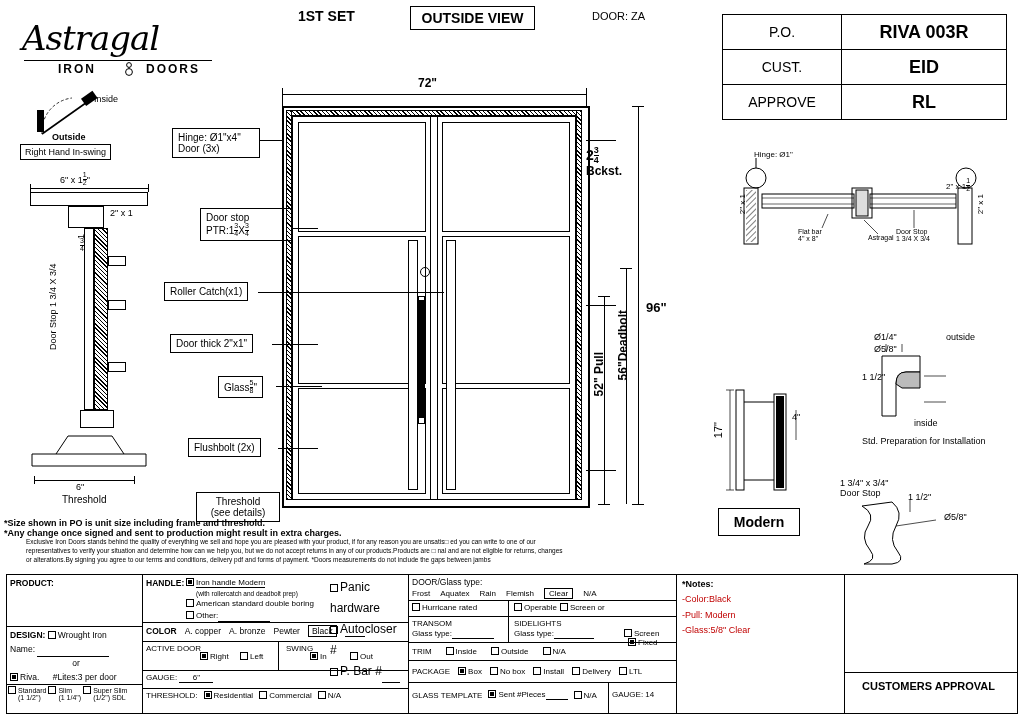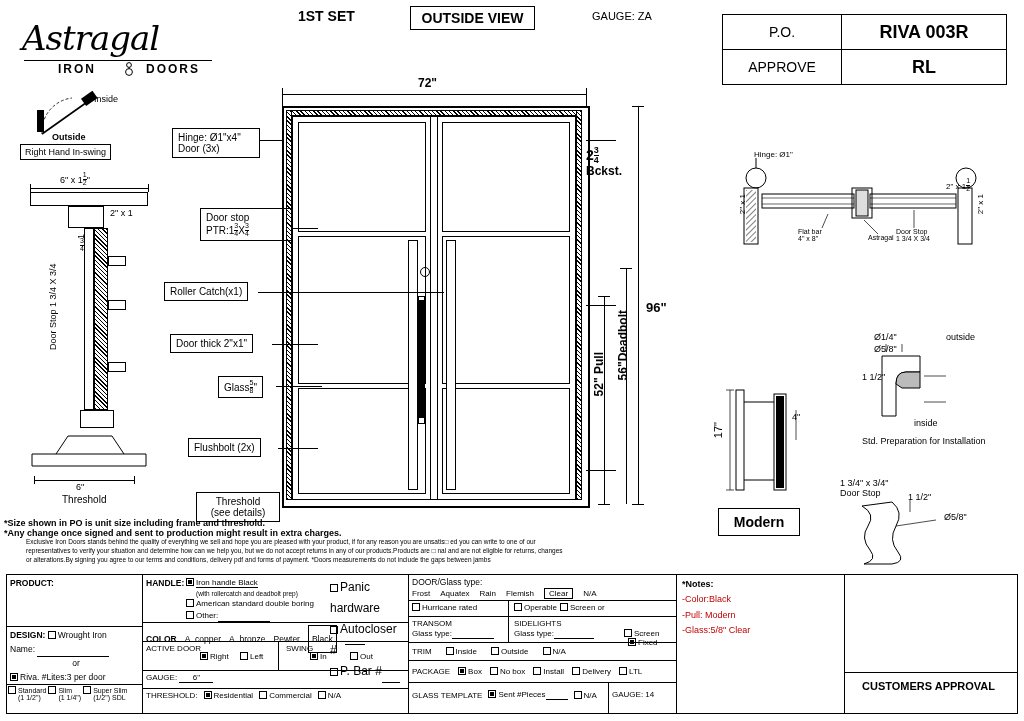--- a/index.html
+++ b/index.html
@@ -33,41 +33,45 @@
   .door-outer{position:absolute;border:2px solid #000;background:#fff;}
   .hatch{background:repeating-linear-gradient(45deg,#000 0 1px,#fff 1px 3px);}
   table.po{border-collapse:collapse;}
   table.po td{border:1px solid #000;text-align:center;}
 </style>
 </head>
 <body>
 
 <div class="abs t14 b" style="left:298px;top:8px;">1ST SET</div>
 <div class="abs bd ctr t14 b" style="left:410px;top:6px;width:123px;height:22px;">OUTSIDE VIEW</div>
-<div class="abs t11" style="left:592px;top:10px;">GAUGE: ZA</div>
+<div class="abs t11" style="left:592px;top:10px;">DOOR: ZA</div>
 
 <div class="abs" style="left:22px;top:18px;width:200px;height:58px;">
   <div class="logo-script">Astragal</div>
   <div class="line hl" style="left:2px;top:42px;width:188px;"></div>
   <div class="abs t12 b" style="left:36px;top:44px;letter-spacing:2px;">IRON</div>
   <div class="abs t12 b" style="left:124px;top:44px;letter-spacing:2px;">DOORS</div>
   <div class="abs" style="left:100px;top:43px;width:14px;height:16px;">
     <svg width="14" height="16" viewBox="0 0 14 16">
         <circle cx="7" cy="4" r="2.4" fill="none" stroke="#000"></circle>
         <circle cx="7" cy="11" r="3.4" fill="none" stroke="#000"></circle>
         <path d="M7 6.4 L7 7.6" stroke="#000"></path>
       </svg>
   </div>
 </div>
 
 <table class="abs po" style="left:722px;top:14px;width:285px;">
   <tbody>
       <tr>
     <td style="width:118px;height:32px;" class="t14">P.O.</td>
     <td style="width:167px;" class="t18 b">RIVA 003R</td>
+  </tr>
+  <tr>
+    <td style="height:32px;" class="t14">CUST.</td>
+    <td class="t18 b">EID</td>
   </tr>
   <tr>
     <td style="height:32px;" class="t14">APPROVE</td>
     <td class="t18 b">RL</td>
   </tr>
 </tbody>
   </table>
 
 <div class="abs" style="left:20px;top:86px;width:130px;height:75px;">
   <svg width="130" height="62" viewBox="0 0 130 62">
@@ -337,50 +341,50 @@
 <div class="abs" style="left:10px;top:577px;width:130px;font-size:8.5px;line-height:1.55;">
   <div class="b">PRODUCT:</div>
 </div>
 <div class="line hl" style="left:6px;top:626px;width:136px;"></div>
 <div class="abs" style="left:10px;top:629px;width:132px;font-size:8.5px;line-height:1.6;">
   <div><span class="b">DESIGN:</span>
     <span><span class="cb"></span><span>Wrought Iron</span></span></div>
   <div><span>Name:</span> <span class="ul" style="min-width:72px;">&nbsp;</span></div>
   <div style="text-align:center;">or</div>
   <div><span><span class="cb on"></span><span>Riva.</span></span>
-    <span style="margin-left:0;">#Lites:3 per door</span></div>
+    <span style="margin-left:11px;">#Lites:3 per door</span></div>
 </div>
 <div class="line hl" style="left:6px;top:684px;width:136px;"></div>
 <div class="abs" style="left:8px;top:686px;width:134px;font-size:7px;display:flex;gap:2px;">
   <div><span class="cb"></span><span>Standard</span><div style="margin-left:10px;">(1 1/2")</div></div>
   <div><span class="cb"></span><span>Slim</span><div style="margin-left:10px;">(1 1/4")</div></div>
   <div><span class="cb"></span><span>Super Slim</span><div style="margin-left:10px;">(1/2") SDL</div></div>
 </div>
 
 <div class="abs" style="left:146px;top:577px;width:258px;font-size:8.5px;line-height:1.5;">
   <div class="b">HANDLE:</div>
 </div>
 <div class="abs" style="left:186px;top:577px;width:140px;font-size:8px;line-height:1.45;">
-  <div><span class="cb on"></span><span style="border-bottom:1px solid #000;">Iron handle Black</span></div>
+  <div><span class="cb on"></span><span style="border-bottom:1px solid #000;">Iron handle Modern</span></div>
   <div style="font-size:6.5px;margin-left:10px;">(with rollercatch and deadbolt prep)</div>
   <div><span class="cb"></span><span>American standard double boring</span></div>
   <div><span class="cb"></span><span>Other:</span><span class="ul" style="min-width:52px;">&nbsp;</span></div>
 </div>
 <div class="abs" style="left:330px;top:577px;width:76px;font-size:12px;line-height:1.75;">
   <div><span class="cb"></span><span>Panic hardware</span></div>
   <div><span class="cb"></span><span>Autocloser #</span></div>
   <div><span class="cb"></span><span>P. Bar #</span><span class="ul" style="min-width:18px;">&nbsp;</span></div>
 </div>
 <div class="line hl" style="left:142px;top:622px;width:266px;"></div>
 <div class="abs" style="left:146px;top:625px;width:258px;font-size:8.5px;display:flex;align-items:center;gap:8px;">
   <span class="b">COLOR</span>
   <span>A. copper</span>
   <span>A. bronze</span>
   <span>Pewter</span>
-  <span class="bd" style="padding:8px 3px;">Black</span>
+  <span class="bd" style="padding:0 3px;">Black</span>
   <span class="ul" style="min-width:20px;">&nbsp;</span>
 </div>
 <div class="line hl" style="left:142px;top:641px;width:266px;"></div>
 <div class="abs" style="left:146px;top:644px;font-size:8px;">ACTIVE DOOR</div>
 <div class="abs" style="left:200px;top:652px;font-size:8px;"><span class="cb on"></span><span>Right</span></div>
 <div class="abs" style="left:240px;top:652px;font-size:8px;"><span class="cb"></span><span>Left</span></div>
 <div class="line vl" style="left:278px;top:641px;height:30px;"></div>
 <div class="abs" style="left:286px;top:644px;font-size:8px;">SWING</div>
 <div class="abs" style="left:310px;top:652px;font-size:8px;"><span class="cb on"></span><span>In</span></div>
 <div class="abs" style="left:350px;top:652px;font-size:8px;"><span class="cb"></span><span>Out</span></div>

